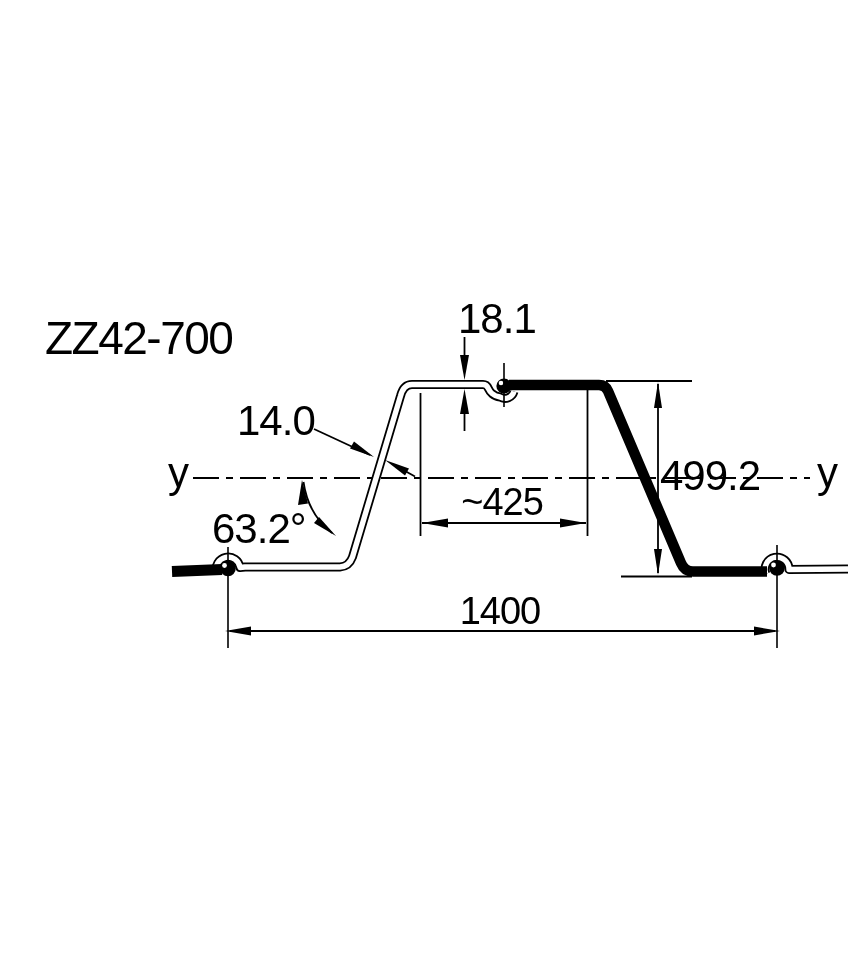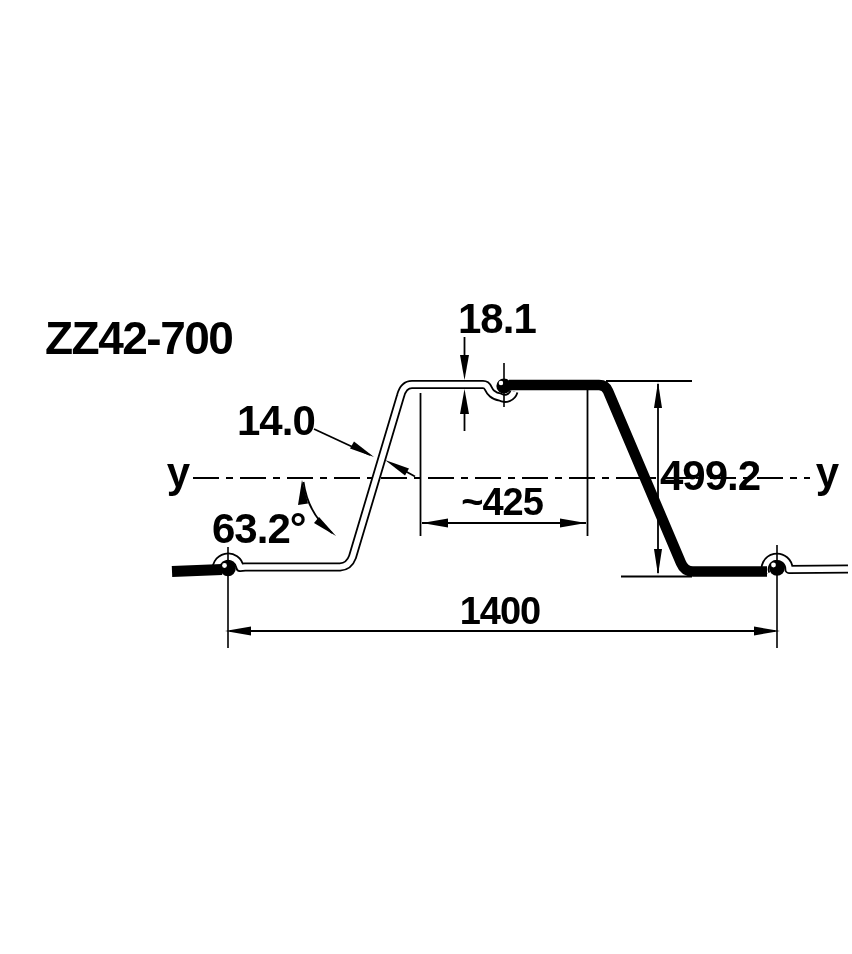--- a/index.html
+++ b/index.html
@@ -2,21 +2,20 @@
 <html><head>
 <meta charset="utf-8">
 <style>
   html,body{margin:0;padding:0;background:#fff;}
   .canvas{
     position:relative;
     width:852px;height:954px;
     background:#ffffff;
     font-family:"Liberation Sans", sans-serif;
     overflow:hidden;
-    font-weight:bold;
   }
   svg{display:block;}
   text{
     fill:#000;
     font-family:"Liberation Sans", sans-serif;
   }
   .t-title{font-size:46px;letter-spacing:-1.5px;}
   .t-big{font-size:42px;letter-spacing:-1px;}
   .t-mid{font-size:38px;letter-spacing:-1px;}
   .thin{stroke:#000;stroke-width:1.8;fill:none;}

